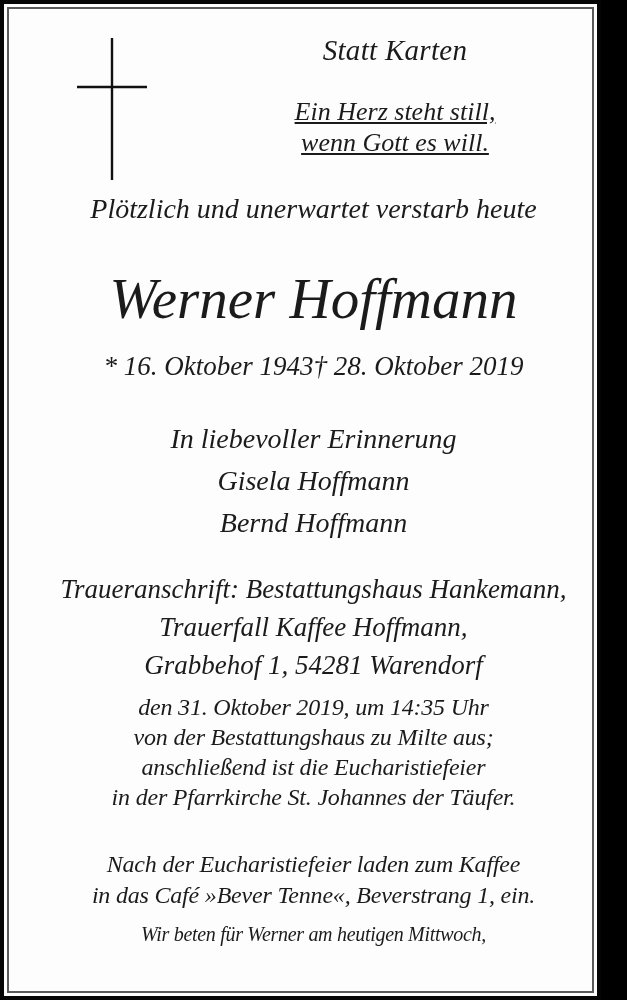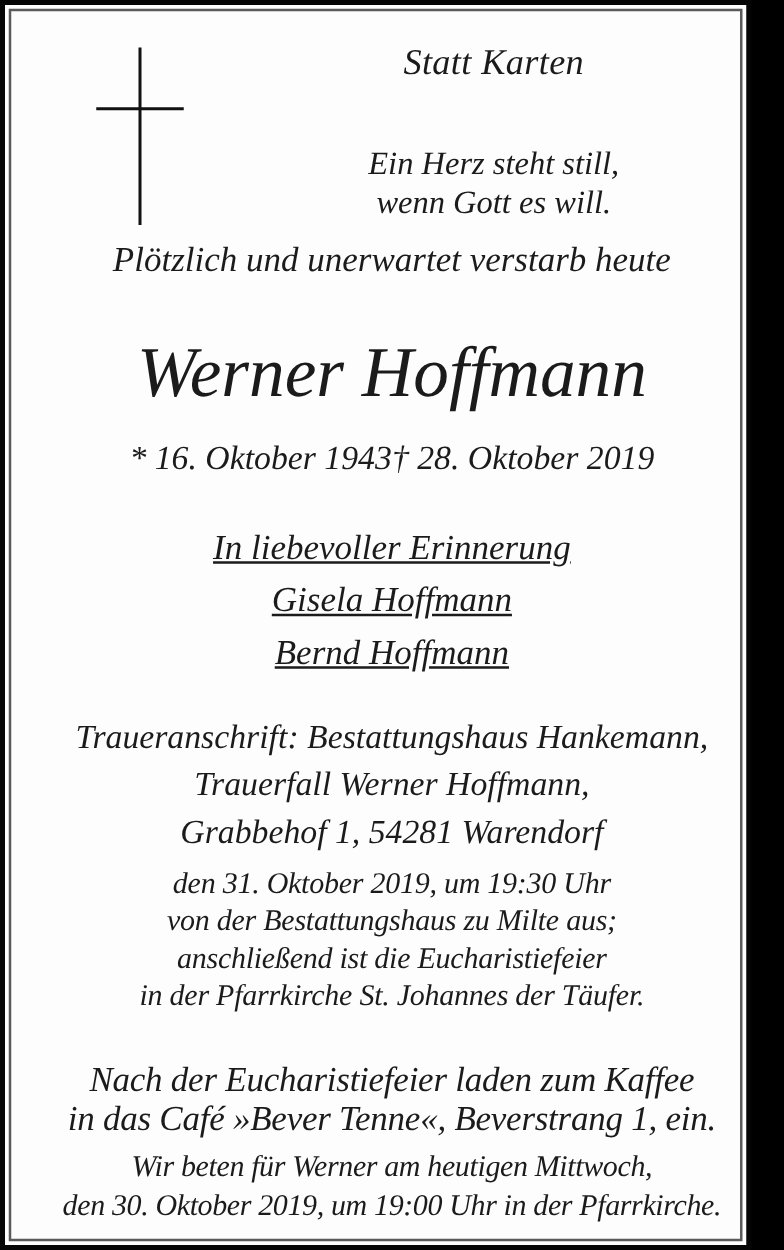--- a/index.html
+++ b/index.html
@@ -40,24 +40,25 @@
 
   .statt-karten {
     left: 180px;
     top: 34px;
     width: 430px;
     font-size: 29px;
     letter-spacing: 0.3px;
   }
   .verse {
     left: 180px;
-    top: 115px;
+    top: 96px;
     width: 430px;
     font-size: 26px;
     line-height: 31px;
+    text-decoration: underline;
   }
   .intro {
     left: 21px;
     top: 193px;
     width: 585px;
     font-size: 28px;
   }
   .name {
     left: 21px;
     top: 266px;
@@ -72,50 +73,49 @@
     font-size: 27px;
     display: flex;
     justify-content: center;
   }
   .memory {
     left: 21px;
     top: 418px;
     width: 585px;
     font-size: 28px;
     line-height: 42px;
-    text-decoration: underline;
   }
   .address {
     left: 21px;
     top: 570px;
     width: 585px;
     font-size: 27px;
     line-height: 38px;
   }
   .burial {
     left: 21px;
     top: 692px;
     width: 585px;
     font-size: 24px;
     line-height: 30px;
     letter-spacing: -0.2px;
   }
   .coffee {
     left: 21px;
     top: 849px;
     width: 585px;
-    font-size: 28px;
+    font-size: 24px;
     line-height: 31px;
     letter-spacing: -0.2px;
   }
   .prayer {
     left: 21px;
     top: 919px;
     width: 585px;
-    font-size: 24px;
+    font-size: 20px;
     line-height: 31px;
     letter-spacing: -0.3px;
   }
 </style>
 </head>
 <body>
 
 <div class="page">
   <div class="card"></div>
   <div class="inner-frame"></div>
@@ -144,33 +144,32 @@
   </div>
 
   <div class="abs memory centered">
     <div>In liebevoller Erinnerung</div>
     <div>Gisela Hoffmann</div>
     <div>Bernd Hoffmann</div>
   </div>
 
   <div class="abs address centered">
     <div>Traueranschrift: Bestattungshaus Hankemann,</div>
-    <div>Trauerfall Werner Hoffmann,</div>
+    <div>Trauerfall Kaffee Hoffmann,</div>
     <div>Grabbehof 1, 54281 Warendorf</div>
   </div>
 
   <div class="abs burial centered">
-    <div>den 31. Oktober 2019, um 19:30 Uhr</div>
+    <div>den 31. Oktober 2019, um 14:35 Uhr</div>
     <div>von der Bestattungshaus zu Milte aus;</div>
     <div>anschließend ist die Eucharistiefeier</div>
     <div>in der Pfarrkirche St. Johannes der Täufer.</div>
   </div>
 
   <div class="abs coffee centered">
     <div>Nach der Eucharistiefeier laden zum Kaffee</div>
     <div>in das Café »Bever Tenne«, Beverstrang 1, ein.</div>
   </div>
 
   <div class="abs prayer centered">
     <div>Wir beten für Werner am heutigen Mittwoch,</div>
-    <div>den 30. Oktober 2019, um 19:00 Uhr in der Pfarrkirche.</div>
   </div>
 </div>
 
 </body></html>

